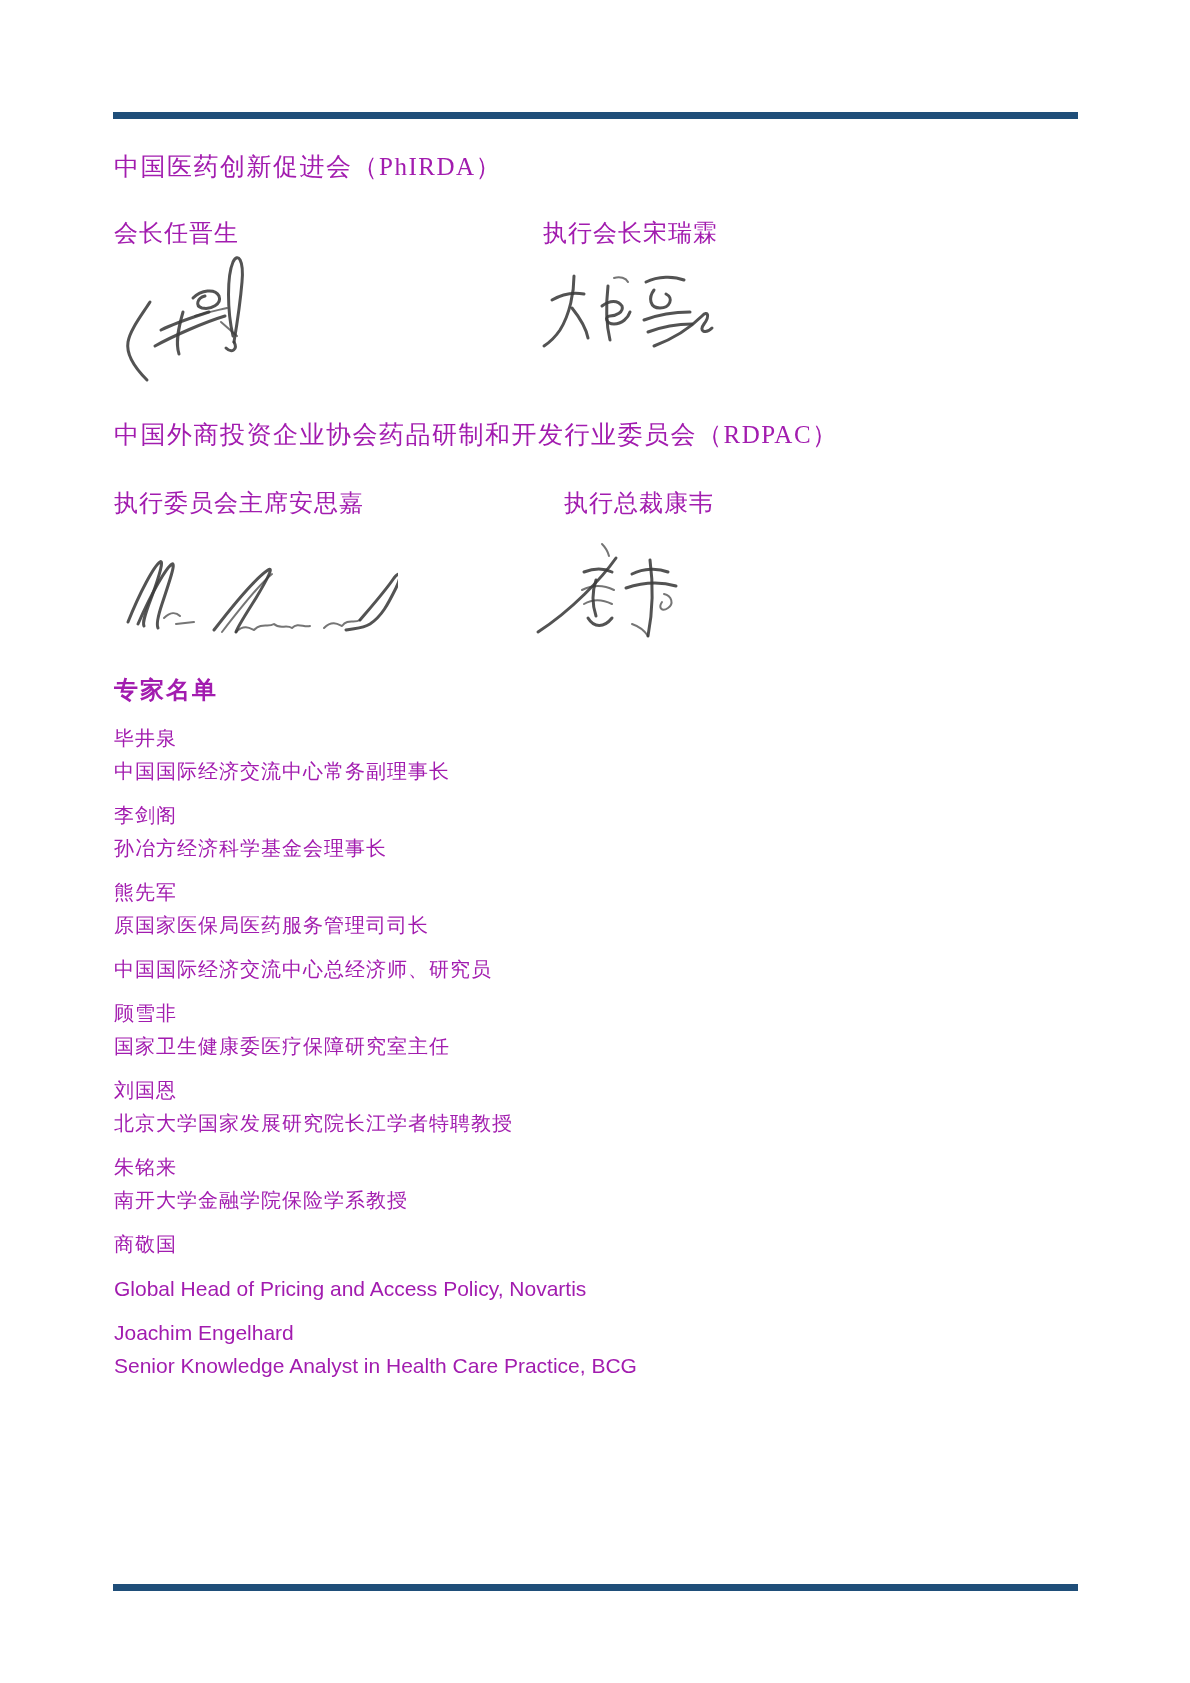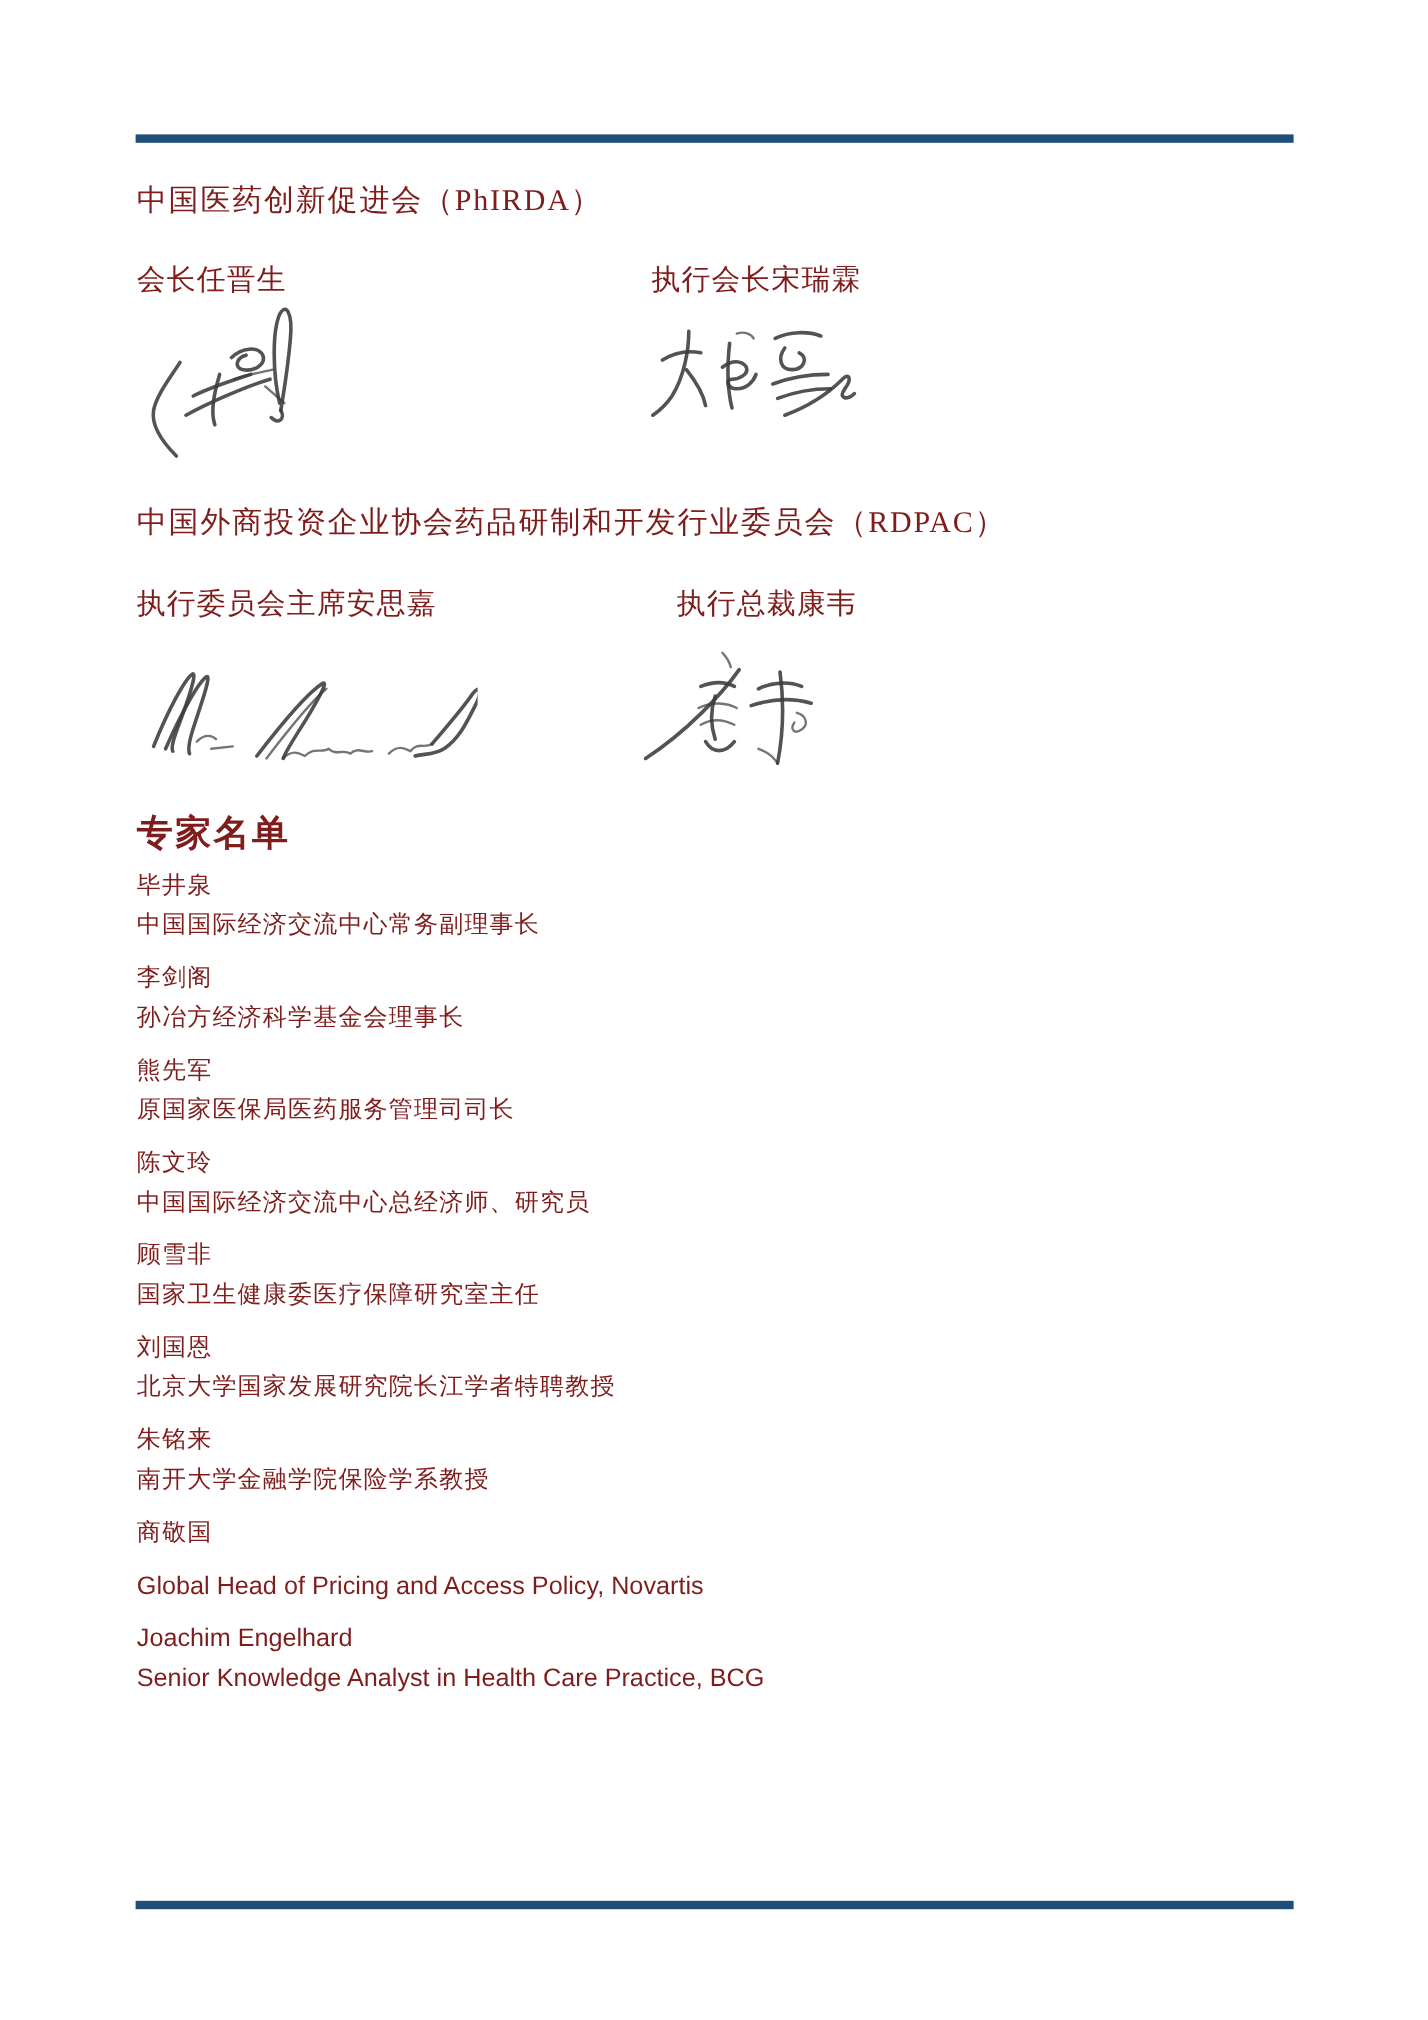--- a/index.html
+++ b/index.html
@@ -1,34 +1,34 @@
 <!DOCTYPE html>
 <html><head>
 <meta charset="utf-8">
 <style>
   html,body{margin:0;padding:0;background:#ffffff;}
   .page{
     position:relative;width:1190px;height:1683px;background:#ffffff;
-    font-family:"Liberation Serif","DejaVu Serif",serif;color:#7f1d1d;overflow:hidden;
+    font-family:"Liberation Serif","DejaVu Serif",serif;color:#a21caf;overflow:hidden;
   }
   .rule{position:absolute;left:113px;width:965px;height:7px;background:#1F4E79;}
   .rule-top{top:112px;}
   .rule-bottom{top:1584px;}
   .org-title{position:absolute;left:114px;font-size:25px;letter-spacing:1.5px;white-space:nowrap;}
   .org-title-1{top:150px;}
   .org-title-2{top:418px;}
   .signer-label{position:absolute;font-size:24px;letter-spacing:1px;white-space:nowrap;}
   .s1-left{left:114px;top:217px;}
   .s1-right{left:543px;top:217px;}
   .s2-left{left:114px;top:487px;}
   .s2-right{left:564px;top:487px;}
   .sig{position:absolute;}
   .sig path{fill:none;stroke:#3b3b3b;stroke-width:3;stroke-linecap:round;stroke-linejoin:round;opacity:.88;}
   .sig .thin{stroke-width:2;opacity:.7;}
-  .experts-heading{position:absolute;left:114px;top:674px;font-size:30px;font-weight:bold;letter-spacing:2px;}
+  .experts-heading{position:absolute;left:114px;top:674px;font-size:24px;font-weight:bold;letter-spacing:2px;}
   .experts{position:absolute;left:114px;top:722px;width:960px;}
   .expert-entry{margin-bottom:11px;}
   .expert-name,.expert-title{font-size:20px;letter-spacing:1px;line-height:33px;}
   .expert-entry.latin .expert-name,
   .expert-entry.latin .expert-title{
     font-family:"Liberation Sans","DejaVu Sans",sans-serif;font-size:21px;letter-spacing:0;
   }
 </style>
 </head>
 <body>
@@ -106,21 +106,20 @@
   </div>
       <div class="expert-entry">
     <div class="expert-name">李剑阁</div>
     <div class="expert-title">孙冶方经济科学基金会理事长</div>
   </div>
       <div class="expert-entry">
     <div class="expert-name">熊先军</div>
     <div class="expert-title">原国家医保局医药服务管理司司长</div>
   </div>
       <div class="expert-entry">
-    <div class="expert-name">陈文玲</div>
     <div class="expert-title">中国国际经济交流中心总经济师、研究员</div>
   </div>
       <div class="expert-entry">
     <div class="expert-name">顾雪非</div>
     <div class="expert-title">国家卫生健康委医疗保障研究室主任</div>
   </div>
       <div class="expert-entry">
     <div class="expert-name">刘国恩</div>
     <div class="expert-title">北京大学国家发展研究院长江学者特聘教授</div>
   </div>

